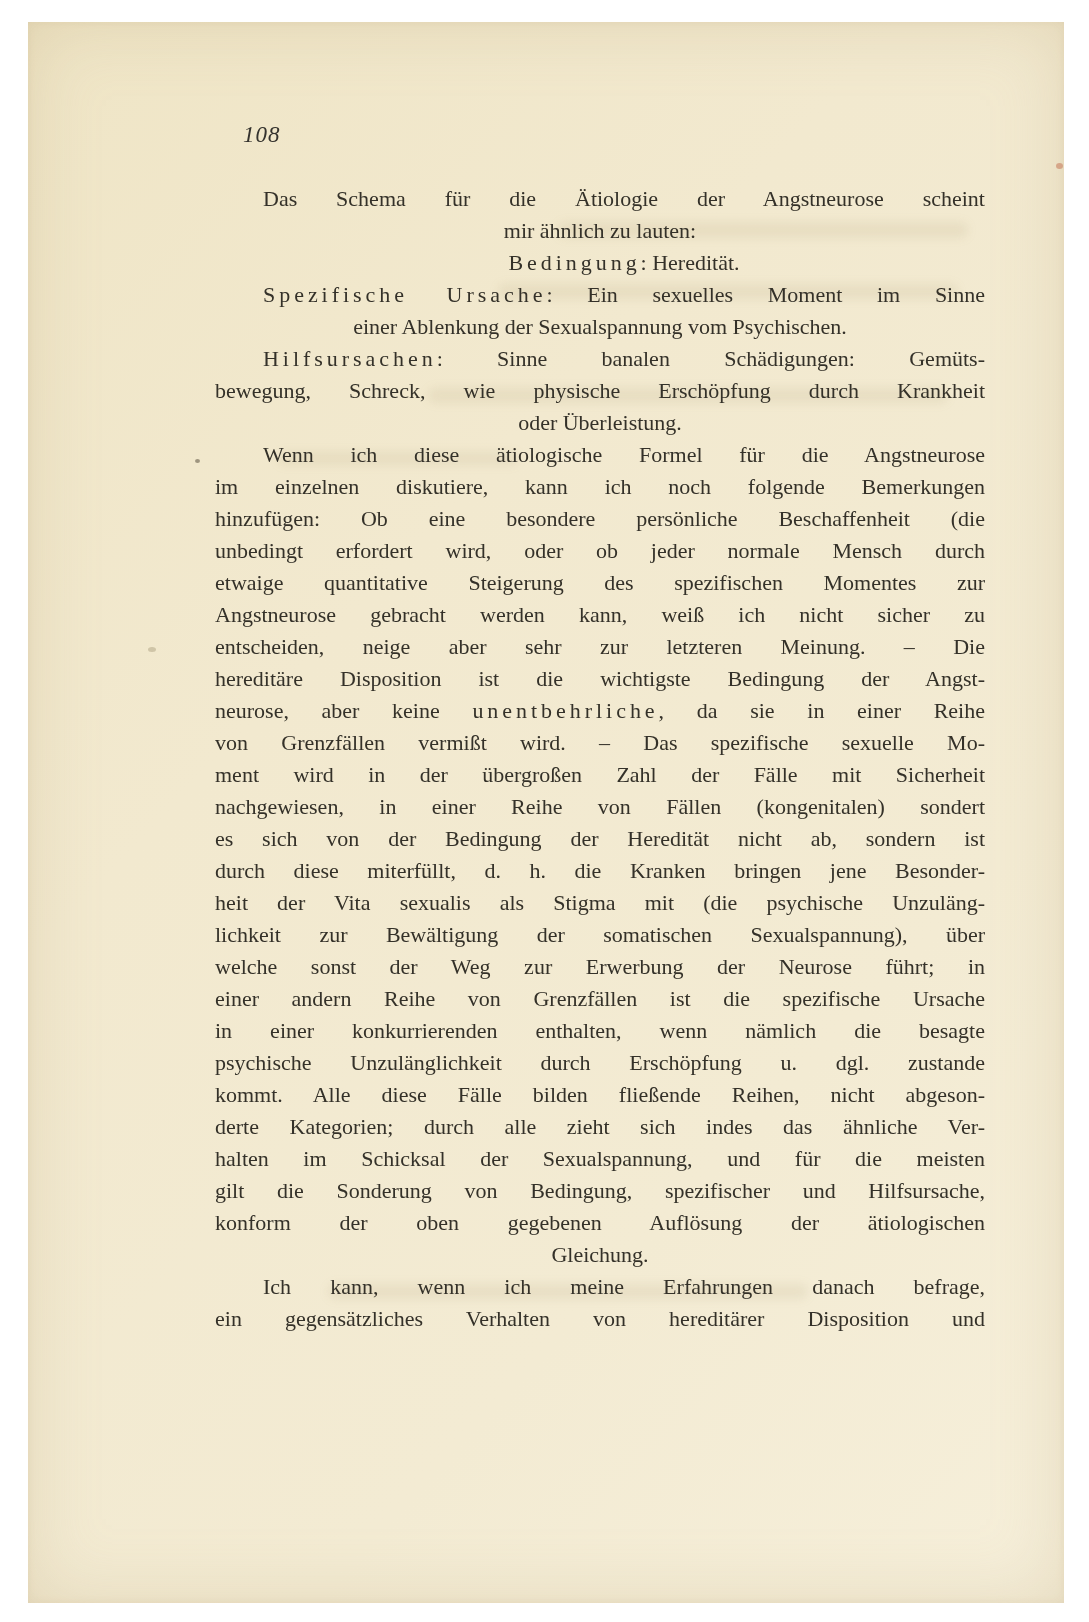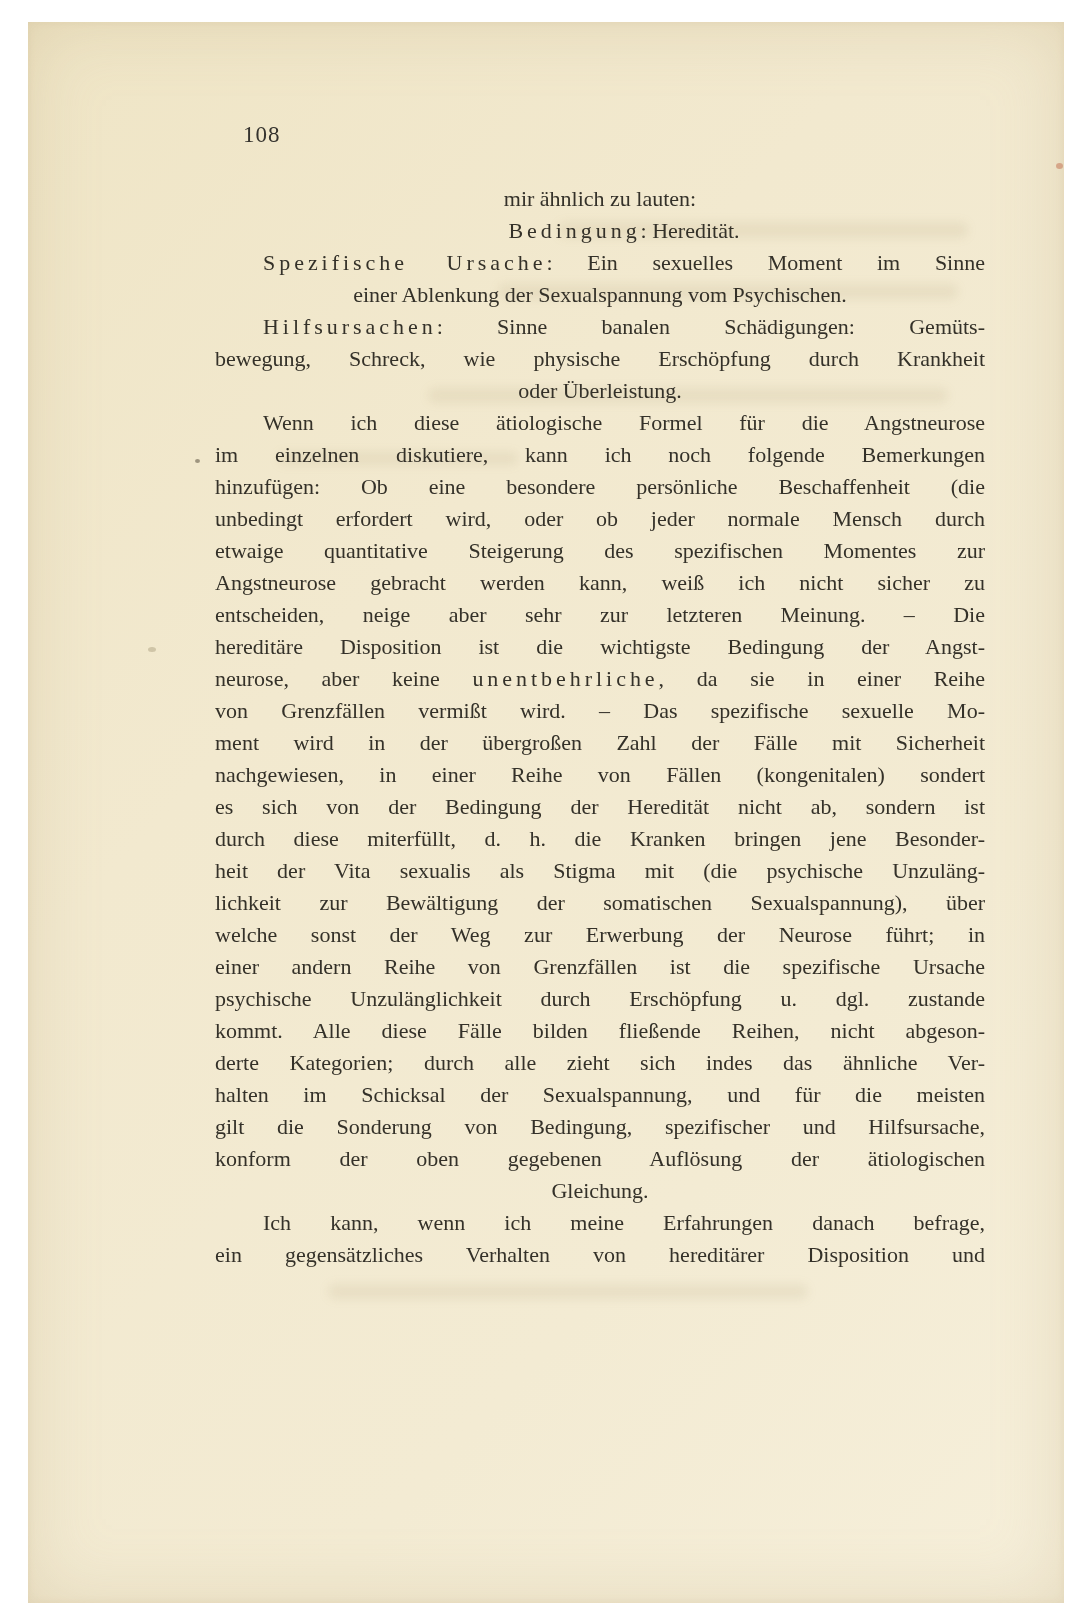--- a/index.html
+++ b/index.html
@@ -15,20 +15,21 @@
     width: 1036px; height: 1581px;
     background: linear-gradient(133deg, #efe5c6 0%, #f2e9cf 35%, #f3ebd3 70%, #f6efda 100%);
     box-shadow: inset 0 0 70px rgba(186,166,122,0.28), inset 0 0 8px rgba(186,166,122,0.18);
   }
   .page-number {
     position: absolute;
     left: 215px; top: 100px;
     font-size: 23px;
     color: #35332e;
     letter-spacing: 1px;
+    font-style: italic;
   }
   .text-block {
     position: absolute;
     left: 187px; top: 161px;
     width: 770px;
     color: #343129;
     font-size: 22px;
   }
   .line {
     height: 32px;
@@ -64,20 +65,21 @@
   <div class="smudge" style="left:250px; top:430px; width:240px; height:13px;"></div>
   <div class="smudge" style="left:300px; top:1262px; width:480px; height:15px;"></div>
 
   <div class="speck red" style="left:1028px; top:141px;"></div>
   <div class="speck dark" style="left:167px;  top:437px;"></div>
   <div class="speck faint" style="left:120px;  top:625px;"></div>
 
   <div class="page-number">108</div>
 
   <div class="text-block">
+      <div class="line indent just"><span>Das Schema für die Ätiologie der Angstneurose scheint</span></div>
       <div class="line"><span>mir ähnlich zu lauten:</span></div>
       <div class="line indent"><span class="gesperrt">Bedingung</span><span>: Heredität.</span></div>
       <div class="line indent just"><span class="gesperrt">Spezifische Ursache</span><span>: Ein sexuelles Moment im Sinne</span></div>
       <div class="line"><span>einer Ablenkung der Sexualspannung vom Psychischen.</span></div>
       <div class="line indent just"><span class="gesperrt">Hilfsursachen</span><span>: Sinne banalen Schädigungen: Gemüts-</span></div>
       <div class="line just"><span>bewegung, Schreck, wie physische Erschöpfung durch Krankheit</span></div>
       <div class="line"><span>oder Überleistung.</span></div>
       <div class="line indent just"><span>Wenn ich diese ätiologische Formel für die Angstneurose</span></div>
       <div class="line just"><span>im einzelnen diskutiere, kann ich noch folgende Bemerkungen</span></div>
       <div class="line just"><span>hinzufügen: Ob eine besondere persönliche Beschaffenheit (die</span></div>
@@ -89,20 +91,21 @@
       <div class="line just"><span>neurose, aber keine </span><span class="gesperrt">unentbehrliche</span><span>, da sie in einer Reihe</span></div>
       <div class="line just"><span>von Grenzfällen vermißt wird. – Das spezifische sexuelle Mo-</span></div>
       <div class="line just"><span>ment wird in der übergroßen Zahl der Fälle mit Sicherheit</span></div>
       <div class="line just"><span>nachgewiesen, in einer Reihe von Fällen (kongenitalen) sondert</span></div>
       <div class="line just"><span>es sich von der Bedingung der Heredität nicht ab, sondern ist</span></div>
       <div class="line just"><span>durch diese miterfüllt, d. h. die Kranken bringen jene Besonder-</span></div>
       <div class="line just"><span>heit der Vita sexualis als Stigma mit (die psychische Unzuläng-</span></div>
       <div class="line just"><span>lichkeit zur Bewältigung der somatischen Sexualspannung), über</span></div>
       <div class="line just"><span>welche sonst der Weg zur Erwerbung der Neurose führt; in</span></div>
       <div class="line just"><span>einer andern Reihe von Grenzfällen ist die spezifische Ursache</span></div>
+      <div class="line just"><span>in einer konkurrierenden enthalten, wenn nämlich die besagte</span></div>
       <div class="line just"><span>psychische Unzulänglichkeit durch Erschöpfung u. dgl. zustande</span></div>
       <div class="line just"><span>kommt. Alle diese Fälle bilden fließende Reihen, nicht abgeson-</span></div>
       <div class="line just"><span>derte Kategorien; durch alle zieht sich indes das ähnliche Ver-</span></div>
       <div class="line just"><span>halten im Schicksal der Sexualspannung, und für die meisten</span></div>
       <div class="line just"><span>gilt die Sonderung von Bedingung, spezifischer und Hilfsursache,</span></div>
       <div class="line just"><span>konform der oben gegebenen Auflösung der ätiologischen</span></div>
       <div class="line"><span>Gleichung.</span></div>
       <div class="line indent just"><span>Ich kann, wenn ich meine Erfahrungen danach befrage,</span></div>
       <div class="line just"><span>ein gegensätzliches Verhalten von hereditärer Disposition und</span></div>
     </div>

